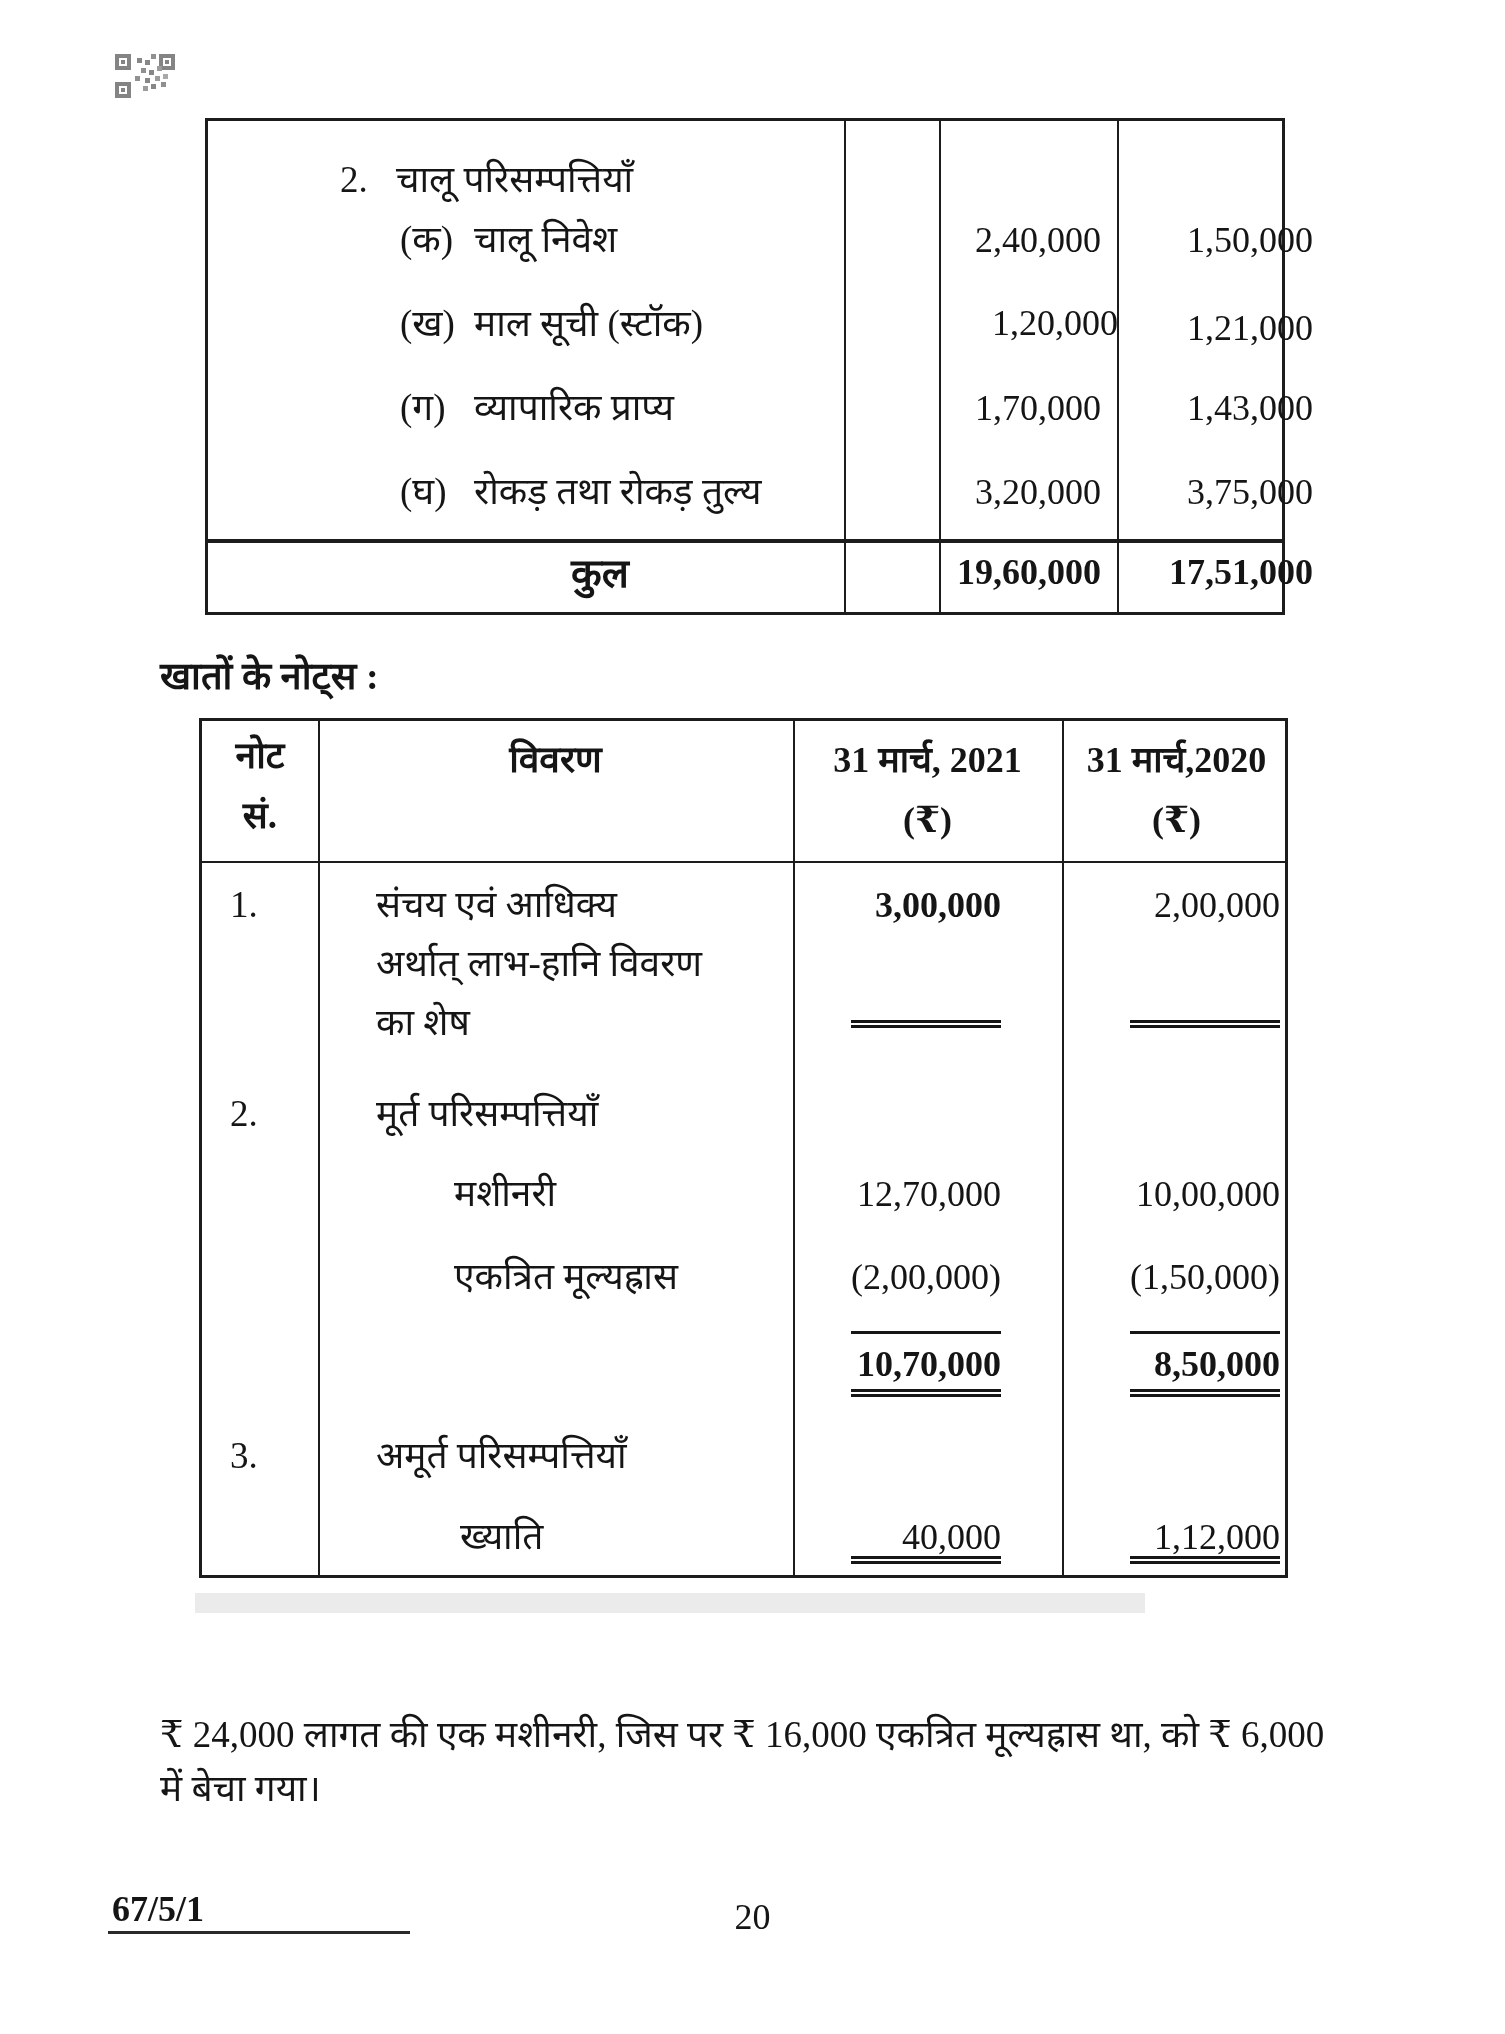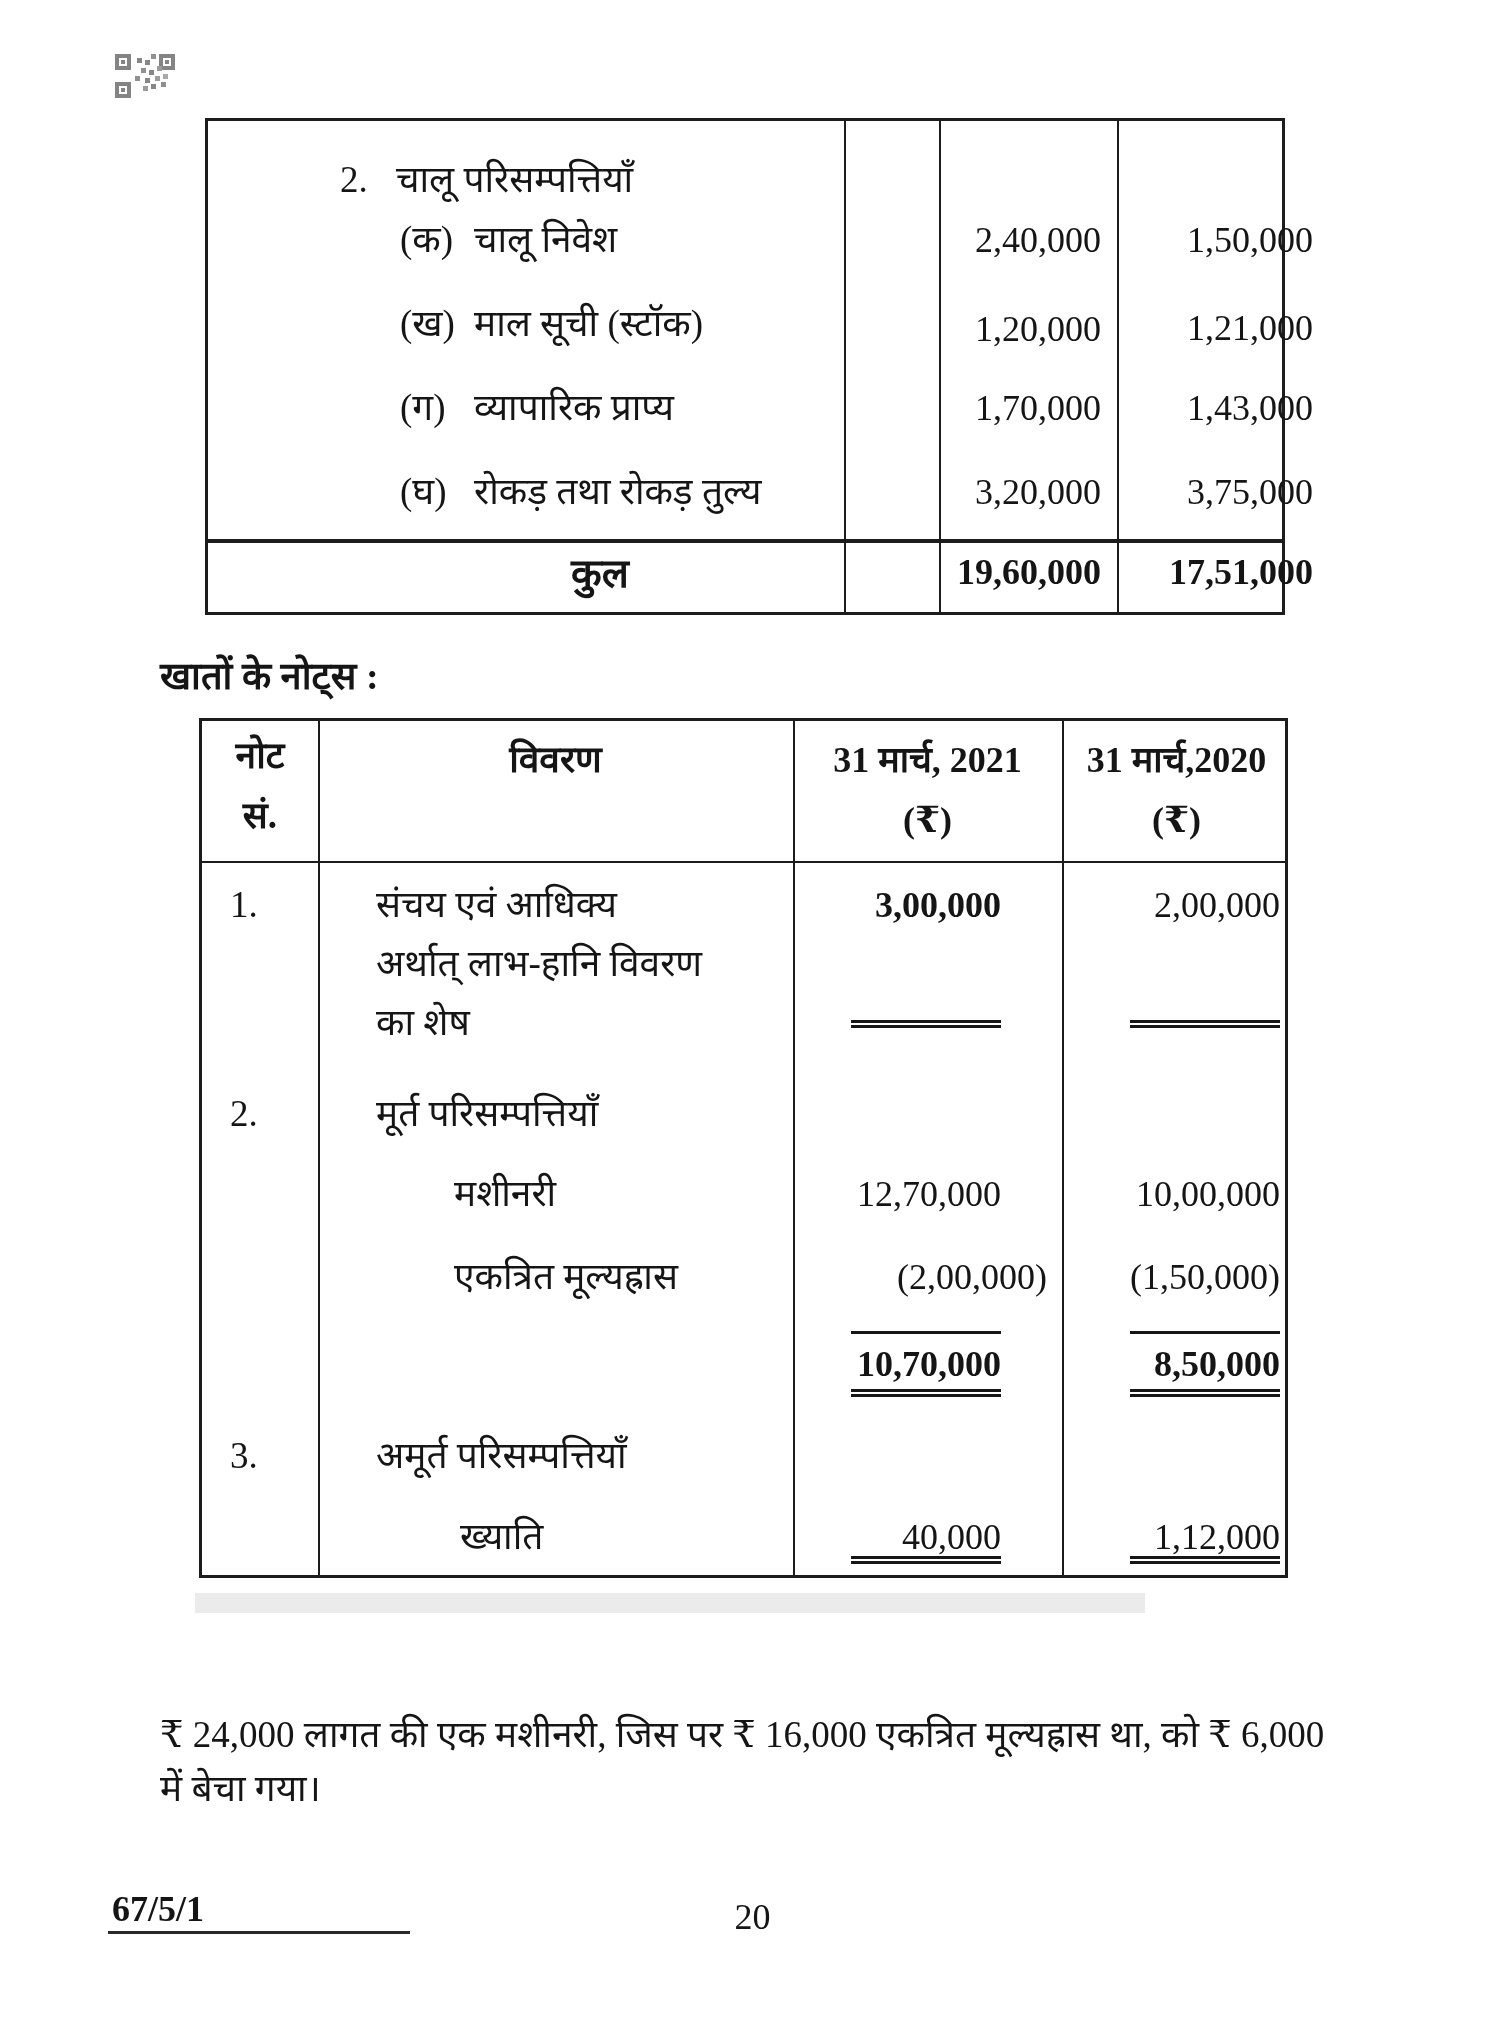--- a/index.html
+++ b/index.html
@@ -83,21 +83,21 @@
     <div class="abs hindi" style="left:132px; top:38px;">2.</div>
     <div class="abs hindi" style="left:188px; top:38px;">चालू परिसम्पत्तियाँ</div>
 
     <div class="abs hindi" style="left:192px; top:98px;">(क)</div>
     <div class="abs hindi" style="left:266px; top:98px;">चालू निवेश</div>
     <div class="tt-v1 num" style="top:100px;">2,40,000</div>
     <div class="tt-v2 num" style="top:100px;">1,50,000</div>
 
     <div class="abs hindi" style="left:192px; top:182px;">(ख)</div>
     <div class="abs hindi" style="left:266px; top:182px;">माल सूची (स्टॉक)</div>
-    <div class="tt-v1 num" style="top:189px;">1,20,000</div>
+    <div class="tt-v1 num" style="top:183px;padding-left:17px;">1,20,000</div>
     <div class="tt-v2 num" style="top:188px;">1,21,000</div>
 
     <div class="abs hindi" style="left:192px; top:266px;">(ग)</div>
     <div class="abs hindi" style="left:266px; top:266px;">व्यापारिक प्राप्य</div>
     <div class="tt-v1 num" style="top:268px;">1,70,000</div>
     <div class="tt-v2 num" style="top:268px;">1,43,000</div>
 
     <div class="abs hindi" style="left:192px; top:350px;">(घ)</div>
     <div class="abs hindi" style="left:266px; top:350px;">रोकड़ तथा रोकड़ तुल्य</div>
     <div class="tt-v1 num" style="top:352px;">3,20,000</div>
@@ -132,21 +132,21 @@
     <div class="nt-v2 num" style="top:165px;">2,00,000</div>
     <div class="drule r1" style="top:299px;"></div>
     <div class="drule r2" style="top:299px;"></div>
 
     <div class="abs hindi" style="left:28px;  top:372px;">2.</div>
     <div class="abs hindi" style="left:174px; top:372px;">मूर्त परिसम्पत्तियाँ</div>
     <div class="abs hindi" style="left:252px; top:452px;">मशीनरी</div>
     <div class="nt-v1 num" style="top:454px;">12,70,000</div>
     <div class="nt-v2 num" style="top:454px;">10,00,000</div>
     <div class="abs hindi" style="left:252px; top:535px;">एकत्रित मूल्यह्रास</div>
-    <div class="nt-v1 num" style="top:537px;margin-left:46px;">(2,00,000)</div>
+    <div class="nt-v1 num" style="top:537px;">(2,00,000)</div>
     <div class="nt-v2 num" style="top:537px;">(1,50,000)</div>
     <div class="srule r1" style="top:610px;"></div>
     <div class="srule r2" style="top:610px;"></div>
     <div class="nt-v1 num b" style="top:624px;">10,70,000</div>
     <div class="nt-v2 num b" style="top:624px;">8,50,000</div>
     <div class="drule r1" style="top:668px;"></div>
     <div class="drule r2" style="top:668px;"></div>
 
     <div class="abs hindi" style="left:28px;  top:714px;">3.</div>
     <div class="abs hindi" style="left:174px; top:714px;">अमूर्त परिसम्पत्तियाँ</div>

